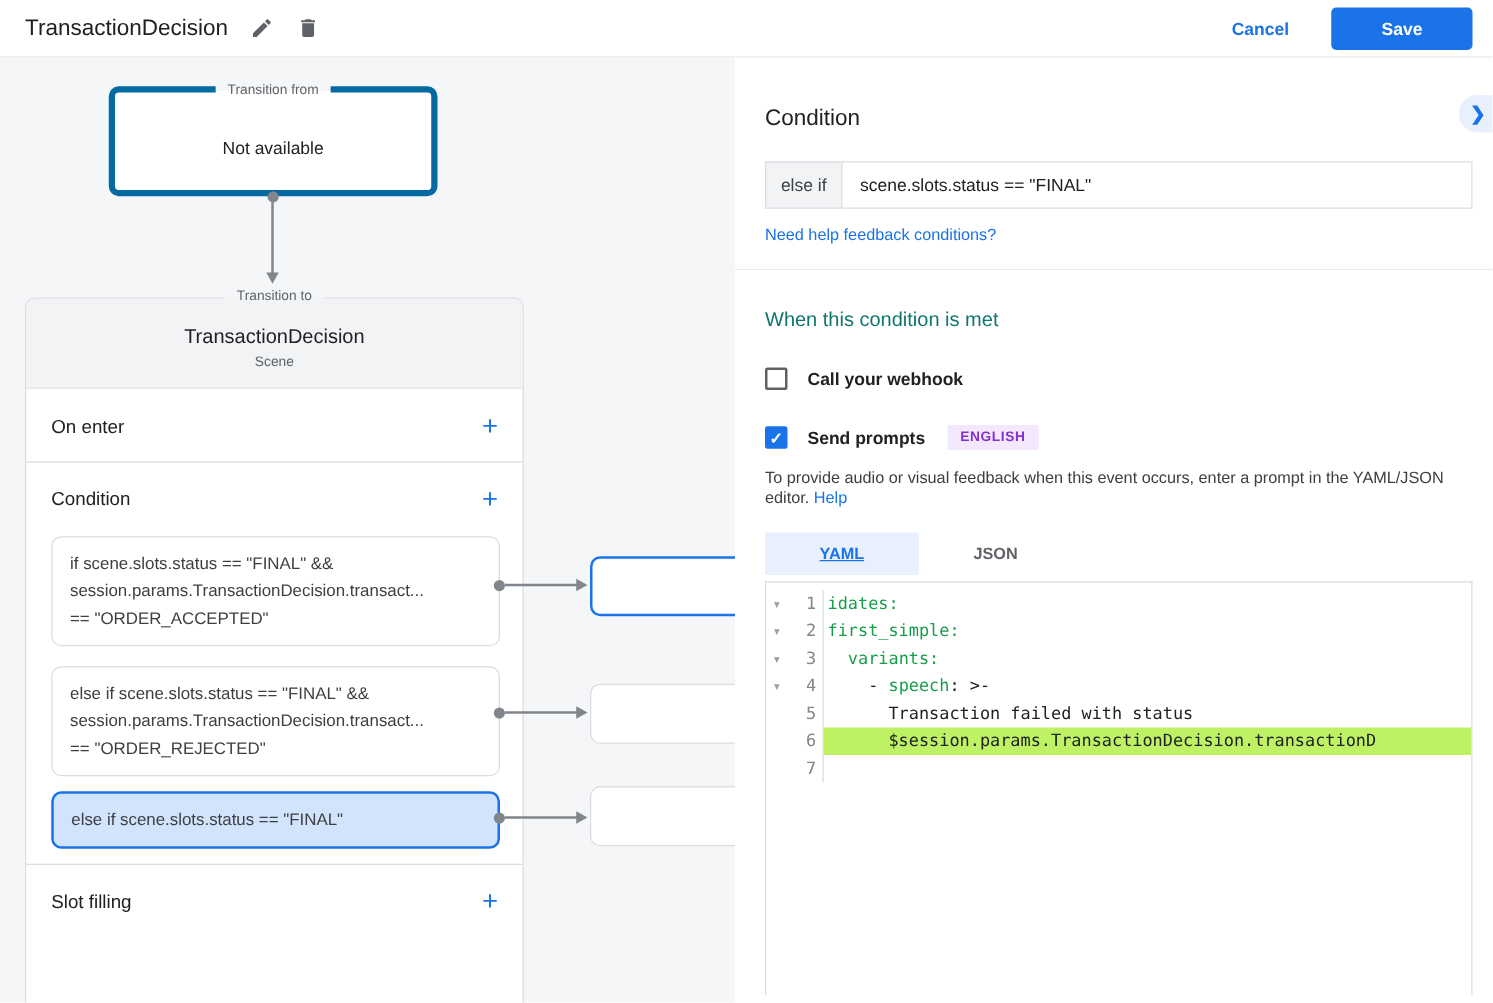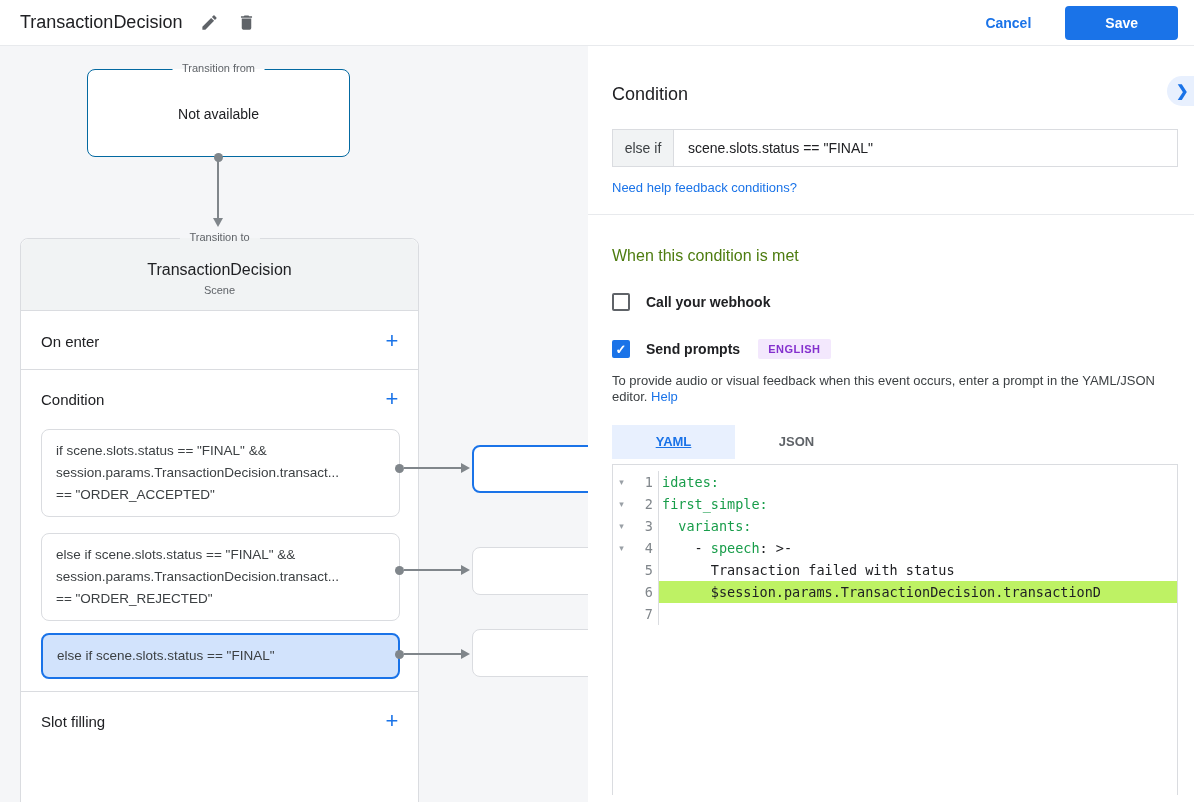--- a/index.html
+++ b/index.html
@@ -13,21 +13,21 @@
   .icon-btn { background:none; border:none; cursor:pointer; margin-left:18px; display:flex; align-items:center; }
   .icon-btn svg { fill:#5f6368; }
   .topbar .spacer { flex:1; }
   .cancel-link { color:#1a73e8; font-size:14px; font-weight:700; background:none; border:none; cursor:pointer; margin-right:34px; }
   .save-btn { background:#1a73e8; color:#fff; font-size:14px; font-weight:700; border:none; border-radius:4px;
               padding:9px 40px; cursor:pointer; }
 
   
   .flow { position:absolute; left:0; top:46px; width:588px; height:756px; background:#f5f6f8; overflow:hidden; z-index:1; }
   .tf-box { position:absolute; left:87px; top:23px; width:263px; height:88px; background:#fff;
-            border:1px solid #0369a1; border-radius:8px; }
+            border:5px solid #0369a1; border-radius:8px; }
   .legend { position:absolute; top:-8px; left:50%; transform:translateX(-50%); font-size:11px; color:#5f6368;
             padding:0 10px; white-space:nowrap; }
   .legend.on-gray  { background:linear-gradient(to bottom,#f5f6f8 55%,#ffffff 55%); }
   .legend.on-card  { background:linear-gradient(to bottom,#f5f6f8 55%,#f1f3f4 55%); }
   .tf-value { position:absolute; left:0; right:0; top:36px; text-align:center; font-size:14px; color:#202124; }
 
   .v-dot { position:absolute; left:214px; top:107px; width:9px; height:9px; border-radius:50%; background:#80868b; }
   .v-line { position:absolute; left:217px; top:112px; width:2px; height:62px; background:#80868b; }
   .v-head { position:absolute; left:213px; top:172px; width:0; height:0;
             border-left:5px solid transparent; border-right:5px solid transparent; border-top:9px solid #80868b; }
@@ -64,21 +64,21 @@
                   border:none; border-radius:16px 0 0 16px; color:#1a73e8; font-size:15px; font-weight:700;
                   cursor:pointer; padding-left:9px; text-align:left; }
   .cond-row { display:flex; margin-top:24px; height:38px; width:566px; }
   .cond-prefix { width:61px; background:#f1f3f4; border:1px solid #dadce0; border-right:none;
                  display:flex; align-items:center; justify-content:center; font-size:14px; color:#3c4043; }
   .cond-input { flex:1; border:1px solid #dadce0; font-size:14px; color:#202124; padding:0 14px;
                 font-family:"Liberation Sans", sans-serif; outline:none; background:#fff; }
   .help-link { display:inline-block; margin-top:13px; font-size:13px; color:#1a73e8; text-decoration:none; }
   .panel-divider { margin-top:18px; border-bottom:1px solid #e8eaed; margin-left:-24px; margin-right:-16px; }
 
-  .when-heading { margin-top:32px; font-size:16px; color:#4d7c0f; }
+  .when-heading { margin-top:32px; font-size:16px; color:#0f766e; }
   .check-row { display:flex; align-items:center; margin-top:28px; }
   .cb { width:18px; height:18px; border-radius:2px; flex:none; cursor:pointer; }
   .cb.unchecked { border:2px solid #5f6368; background:#fff; }
   .cb.checked { background:#1a73e8; border:2px solid #1a73e8; color:#fff; font-size:13px; font-weight:700;
                 display:flex; align-items:center; justify-content:center; }
   .check-label { margin-left:16px; font-size:14px; font-weight:700; color:#202124; }
   .lang-badge { margin-left:18px; background:#f3e8fd; color:#8430ce; font-size:11px; font-weight:700;
                 letter-spacing:0.5px; padding:4px 10px; border-radius:2px; }
   .helper { margin-top:14px; font-size:13px; color:#3c4043; line-height:16px; max-width:576px; }
   .helper a { color:#1a73e8; text-decoration:none;text-align:right; }

